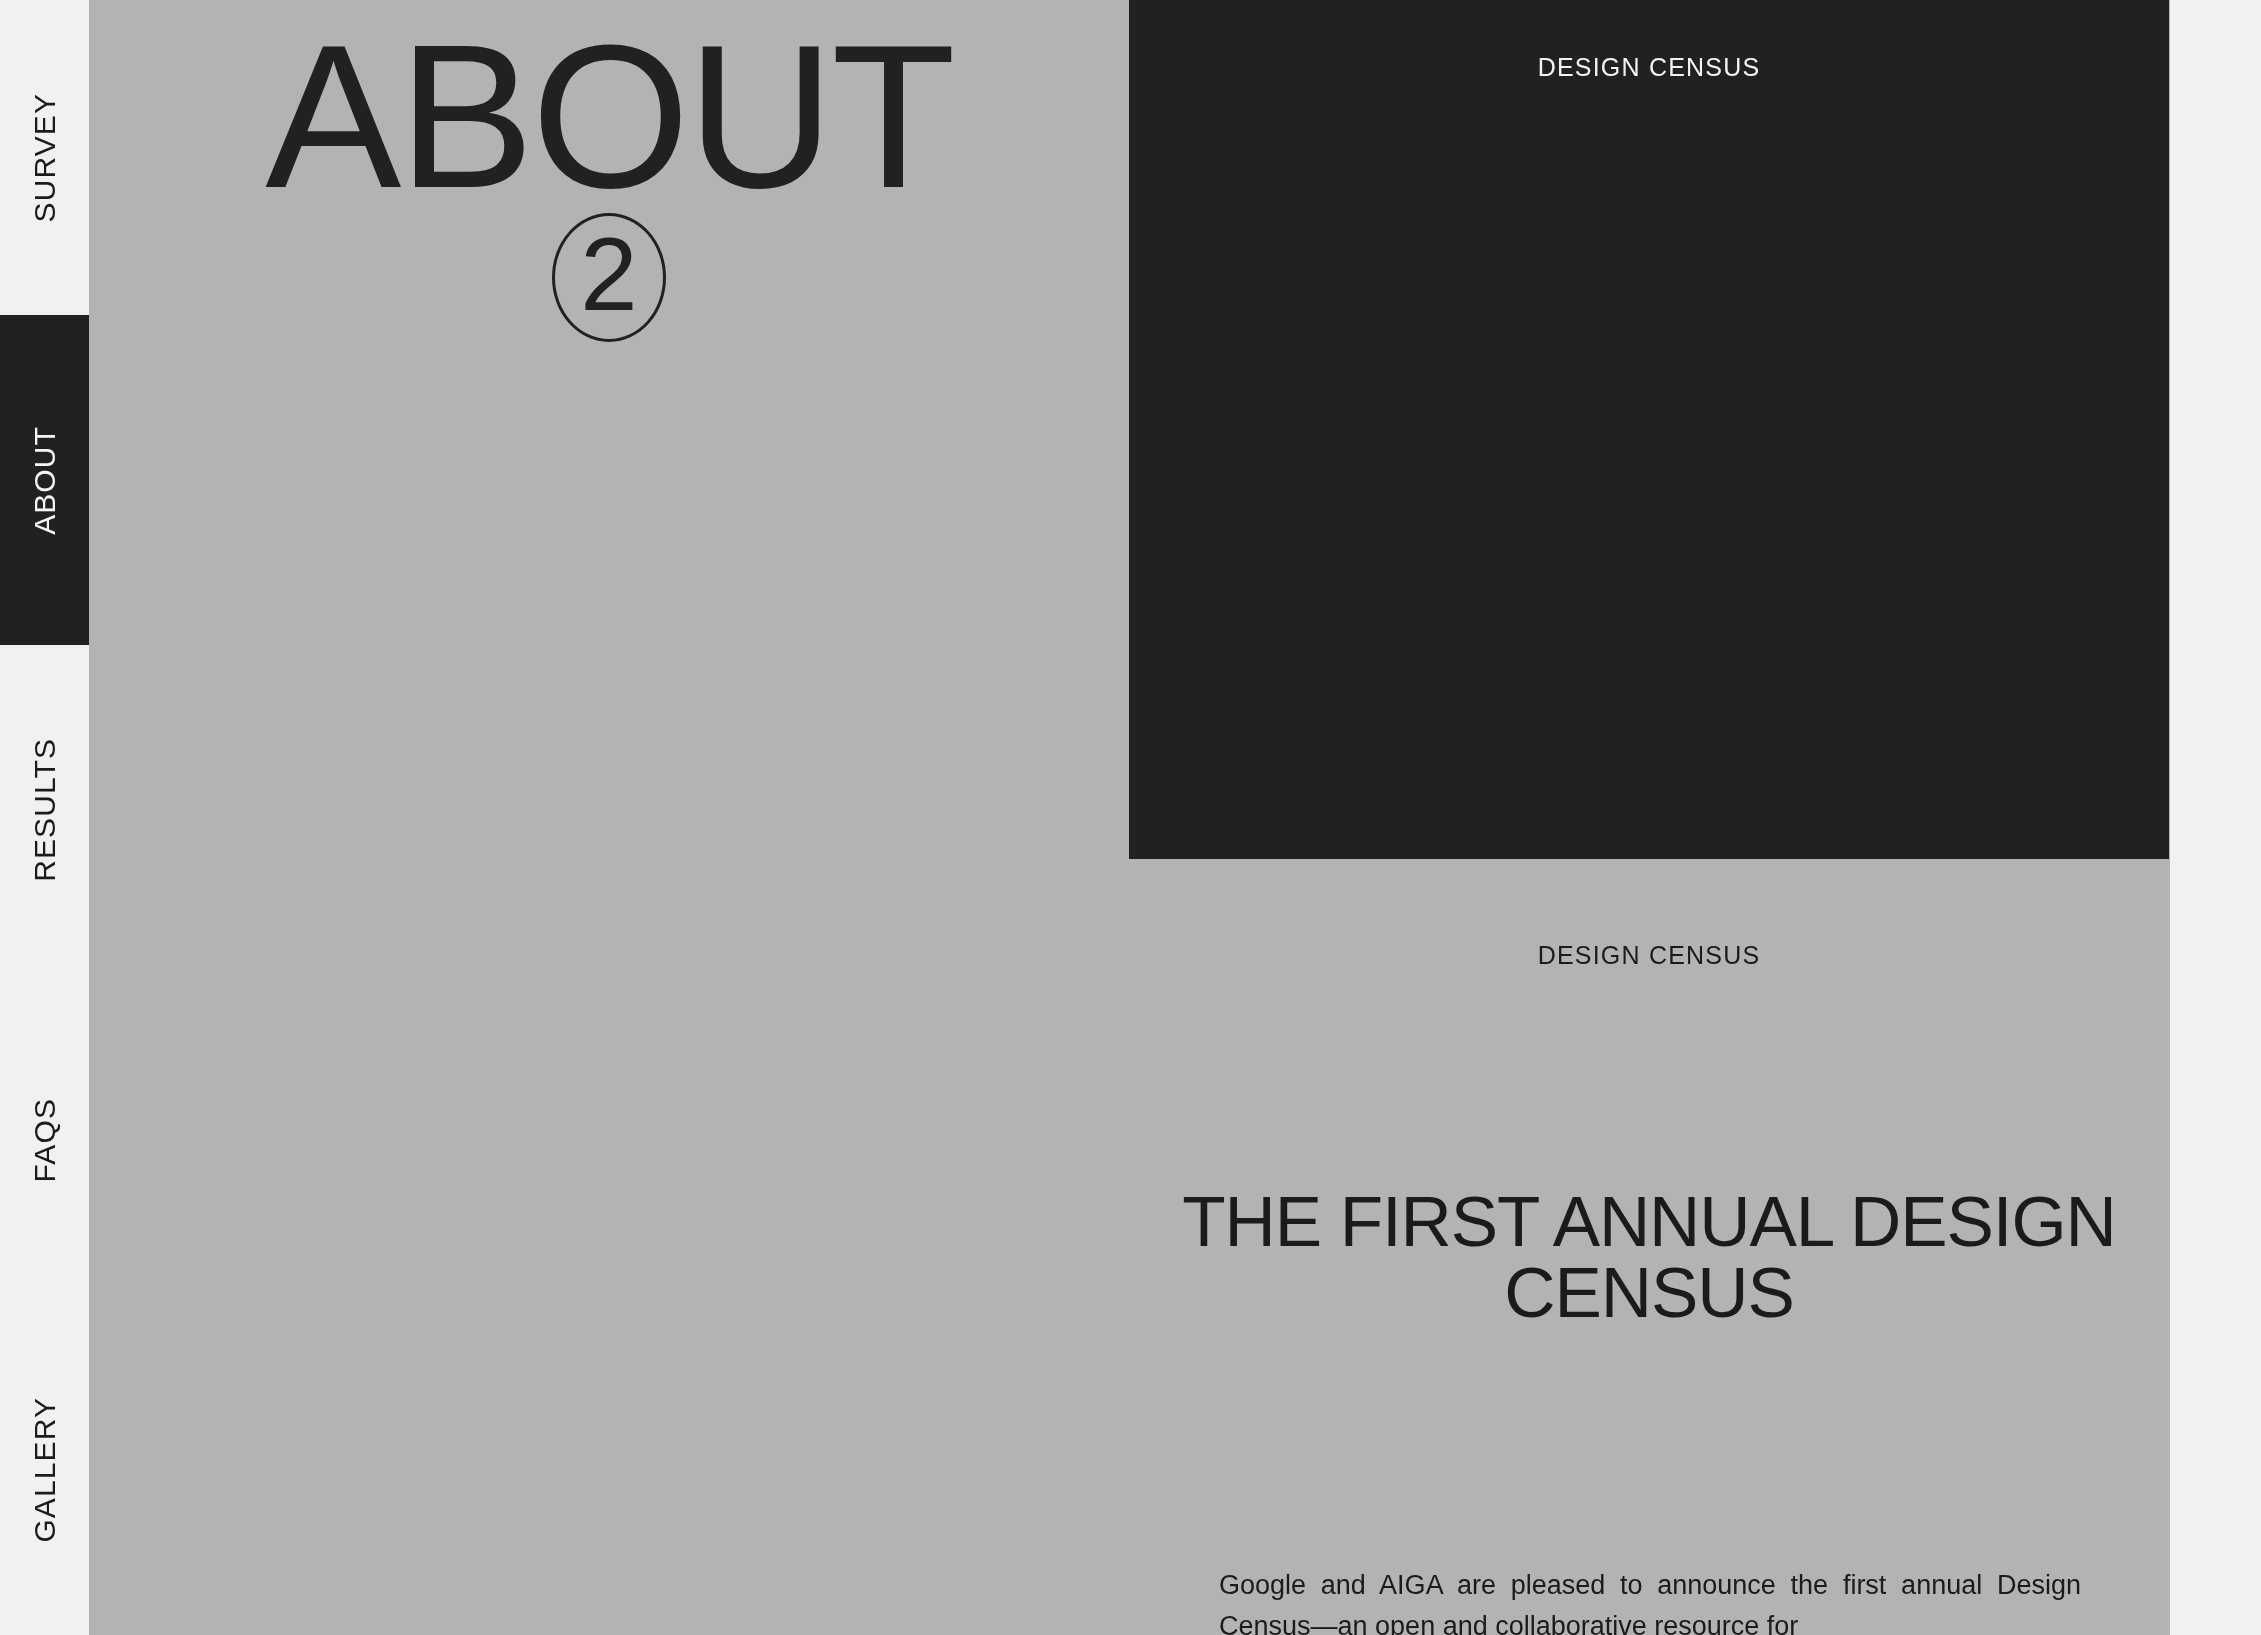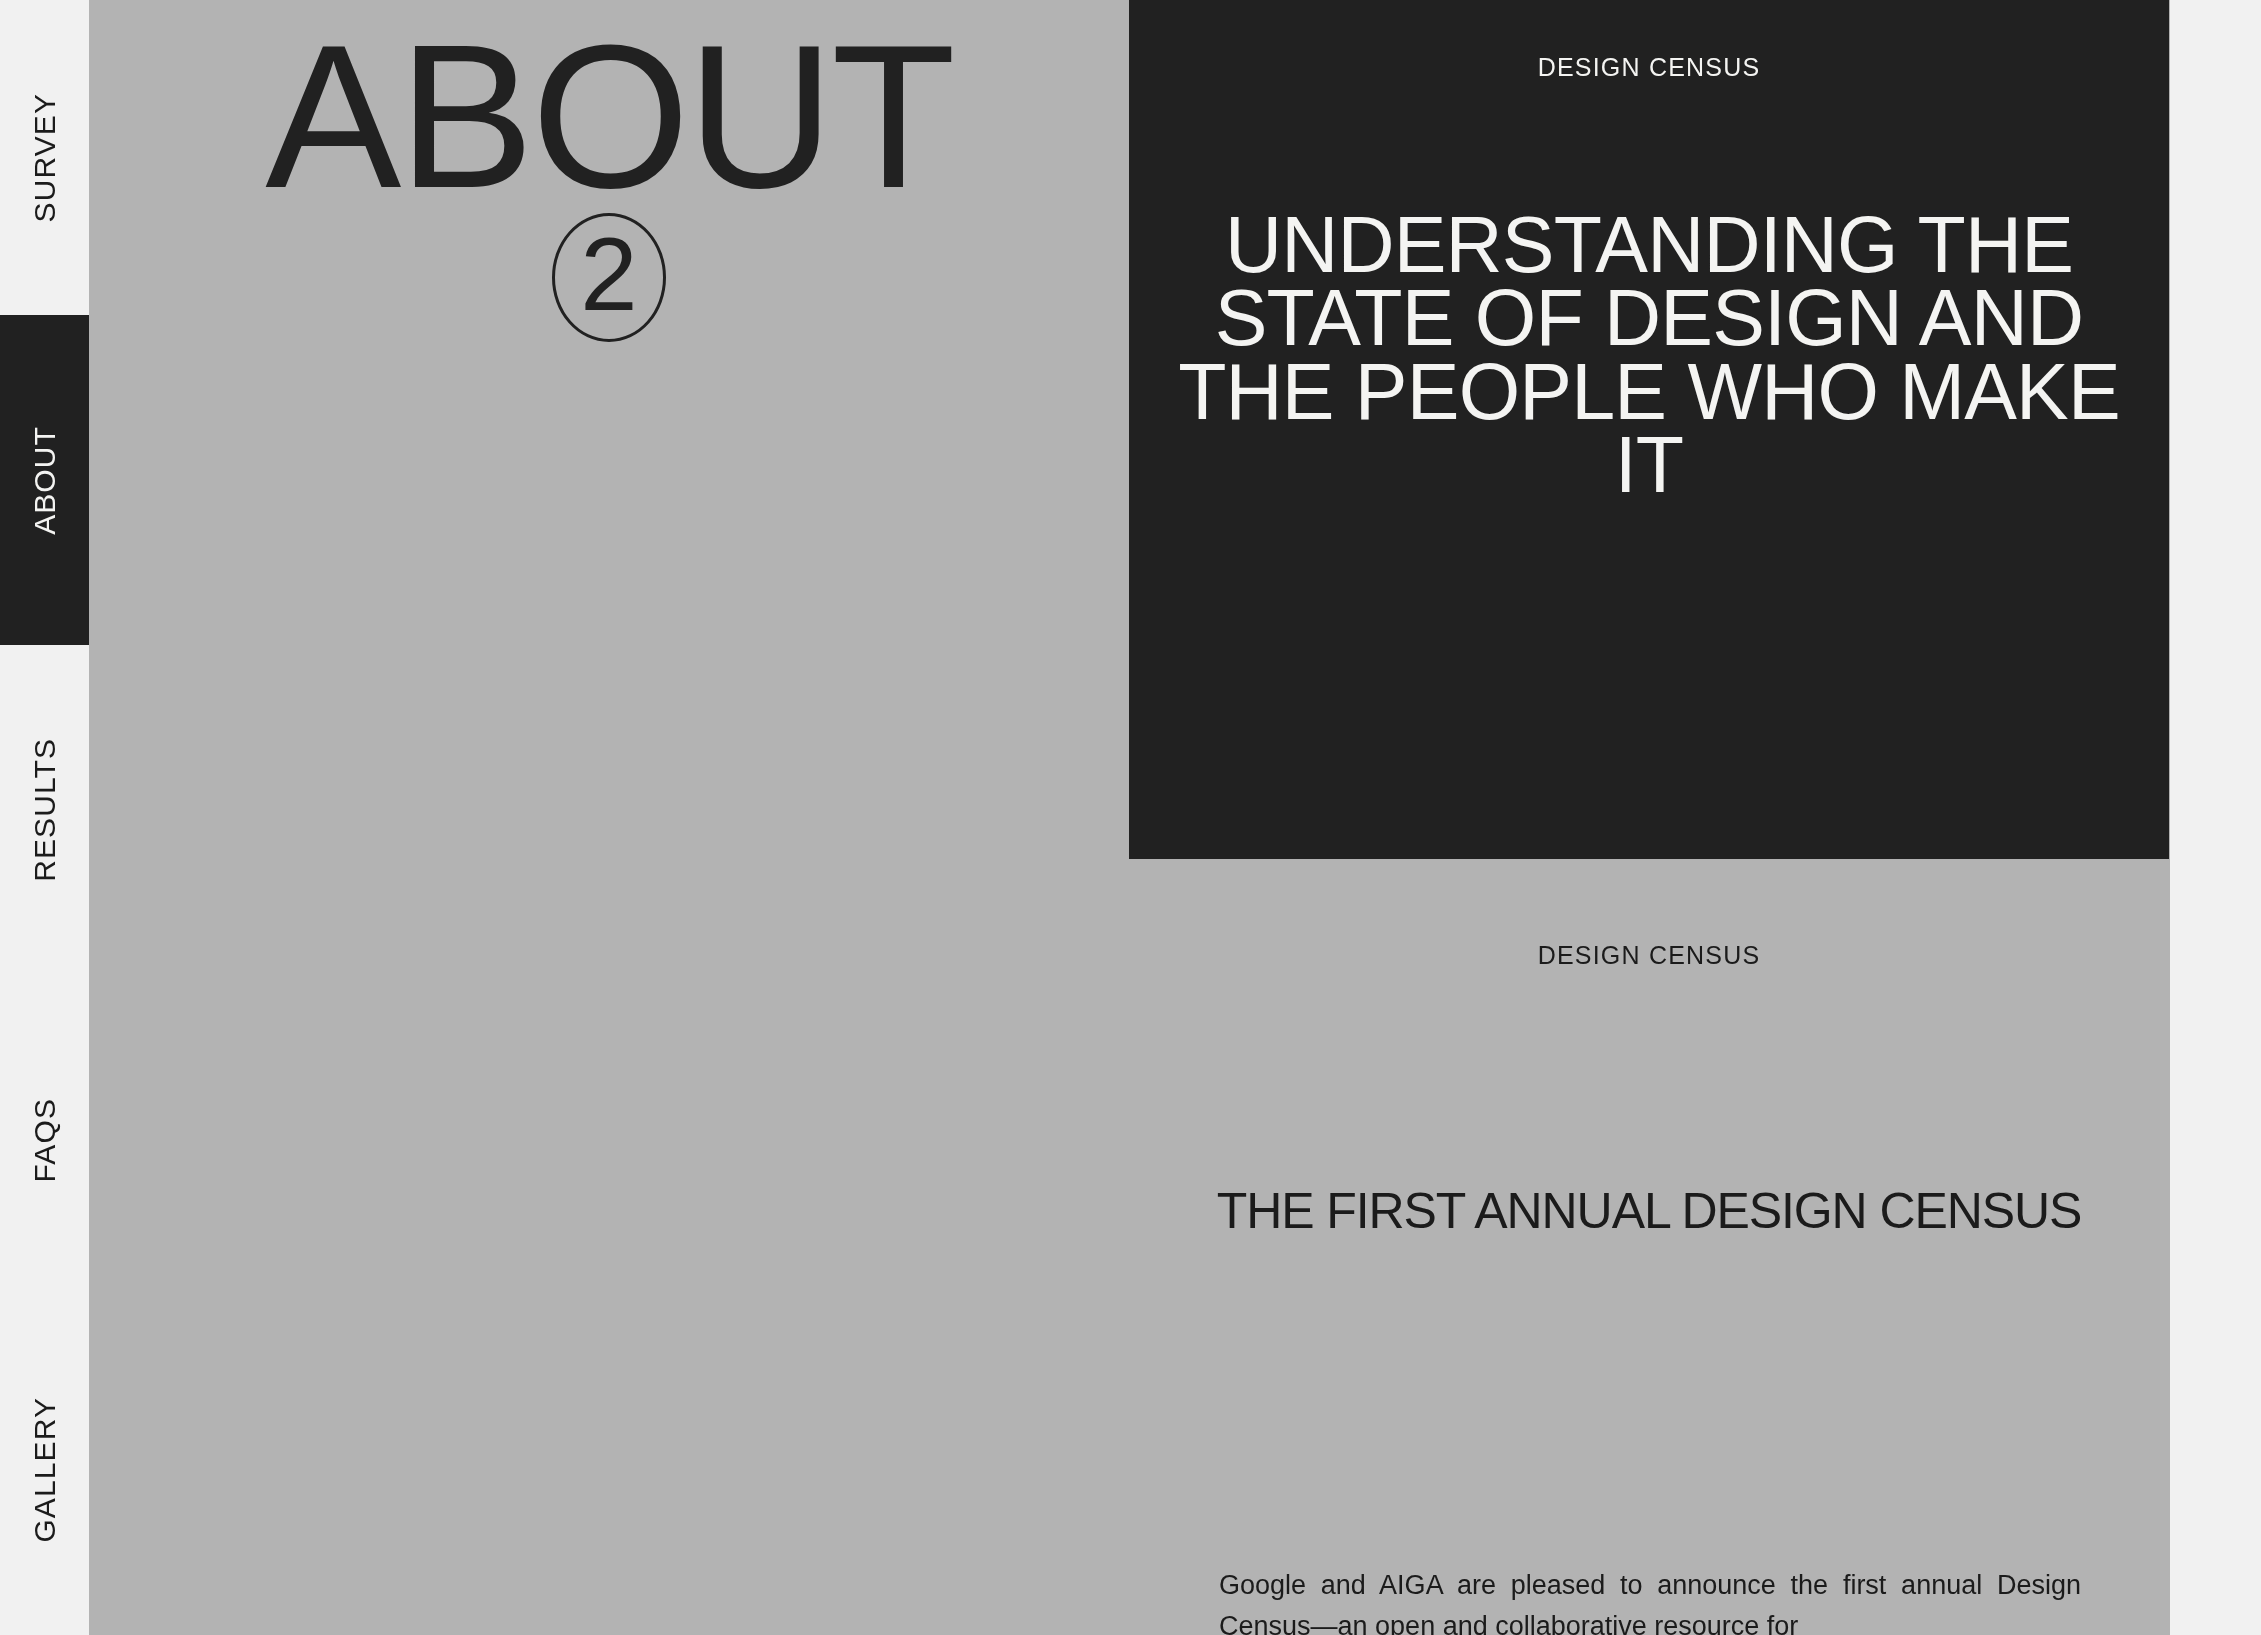--- a/index.html
+++ b/index.html
@@ -164,21 +164,21 @@
     color: #1b1b1b;
     line-height: 1;
     margin: 0;
     padding-top: 84px;
   }
   .content-title {
     margin: 0;
     padding: 0 23px;
     text-align: center;
     color: #1b1b1b;
-    font-size: 50px;
+    font-size: 71px;
     line-height: 1.0;
     font-weight: 400;
     letter-spacing: -1.1px;
     position: absolute;
     top: 327px;
     left: 0;
     right: 0;
   }
   .content-body {
     position: absolute;
@@ -237,21 +237,20 @@
 
   <header class="section-head">
     <h1 class="section-title">ABOUT</h1>
     <div class="section-number-wrap">
       <div class="section-number">2</div>
     </div>
   </header>
 
   <section class="hero-panel">
     <p class="eyebrow eyebrow-light">DESIGN CENSUS</p>
-    <h2 class="hero-headline">UNDERSTANDING THE STATE OF DESIGN AND THE PEOPLE WHO MAKE IT</h2>
   </section>
 
   <section class="content-col">
     <p class="content-eyebrow">DESIGN CENSUS</p>
     <h2 class="content-title">THE FIRST ANNUAL DESIGN CENSUS</h2>
     <p class="content-body">Google and AIGA are pleased to announce the first annual Design Census—an open and collaborative resource for</p>
   </section>
 
   <div class="right-strip"></div>
 

